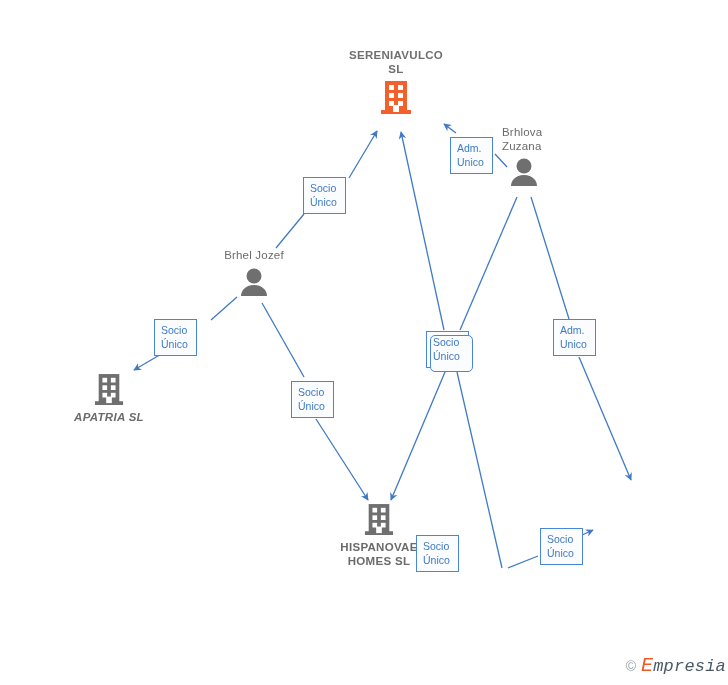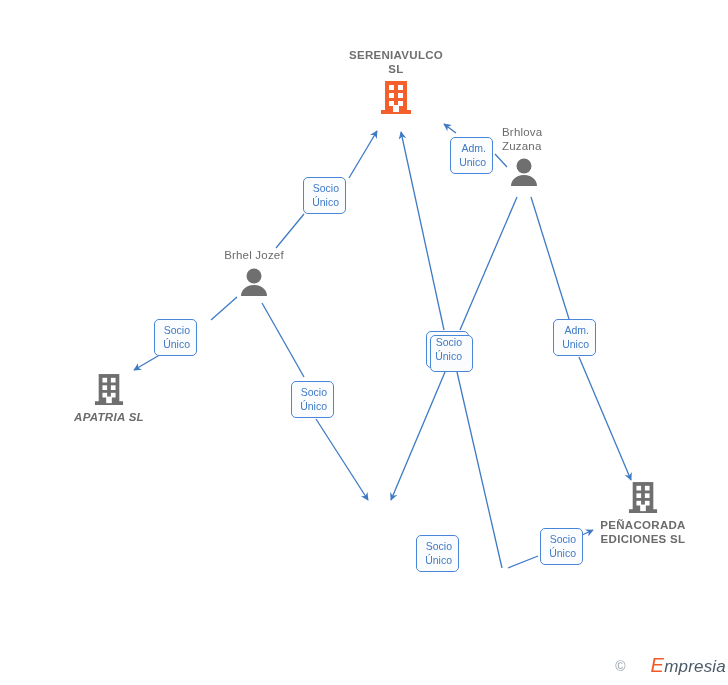--- a/index.html
+++ b/index.html
@@ -21,27 +21,27 @@
     line-height:14px;
     white-space:pre-line;
     letter-spacing:.2px;
   }
   .node.company > .lbl{font-weight:bold;letter-spacing:.3px;}
   .node.company.root > .lbl{color:#6f6f6f;}
 
   .edge-label{
     position:absolute;
     border:1px solid #4a86d8;
-    border-radius:5px;
+    border-radius:0;
     background:#fbfcfe;
     color:#3f7ac4;
     font-size:10.5px;
     line-height:13.5px;
     padding:4px 6px 4px 6px;
-    text-align:right;
+    text-align:left;
     white-space:pre-line;
     box-sizing:border-box;
     z-index:5;
   }
   .edge-label.stacked:before{
     content:"";
     position:absolute;
     left:3px;top:3px;
     width:100%;height:100%;
     border:1px solid #4a86d8;
@@ -51,26 +51,25 @@
   }
 
   .watermark{
     position:absolute;
     right:10px;bottom:8px;
     display:flex;align-items:center;gap:5px;
     font-size:15px;
   }
   .watermark .c{color:#9aa3ad;font-size:14px;}
   .watermark .brand{
-    font-family:Liberation Sans, sans-serif;
+    font-family:Liberation Mono, monospace;
     font-style:italic;
     color:#4a5a66;
     font-size:17px;
     letter-spacing:.2px;
-    margin-left:20px;
   }
   .watermark .brand .e{color:#f05a28;font-size:20px;}
 </style>
 </head>
 <body>
 
 <div id="canvas">
 
   <svg class="edges" viewBox="0 0 728 685">
     <defs>
@@ -153,38 +152,38 @@
         <rect x="9" y="13" width="5" height="5" fill="#ffffff"></rect>
         <rect x="18" y="13" width="5" height="5" fill="#ffffff"></rect>
         <rect x="9" y="21" width="5" height="5" fill="#ffffff"></rect>
         <rect x="18" y="21" width="5" height="5" fill="#ffffff"></rect>
         <rect x="13" y="25" width="6" height="7" fill="#ffffff"></rect>
       </svg>
     </span>
     <div class="lbl" style="margin-top:3px;font-style:italic;">APATRIA SL</div>
   </div>
 
-
-  <div class="node company" style="left:570px;top:481px;width:130px;">
+  <div class="node company" style="left:311px;top:503px;width:120px;">
     <span class="ico">
       <svg width="30" height="34" viewBox="0 0 32 36" style="display:block;margin:0 auto;">
         <rect x="5" y="1" width="22" height="31" fill="#6f6f6f"></rect>
         <rect x="1" y="30" width="30" height="4" fill="#6f6f6f"></rect>
         <rect x="9" y="5" width="5" height="5" fill="#ffffff"></rect>
         <rect x="18" y="5" width="5" height="5" fill="#ffffff"></rect>
         <rect x="9" y="13" width="5" height="5" fill="#ffffff"></rect>
         <rect x="18" y="13" width="5" height="5" fill="#ffffff"></rect>
         <rect x="9" y="21" width="5" height="5" fill="#ffffff"></rect>
         <rect x="18" y="21" width="5" height="5" fill="#ffffff"></rect>
         <rect x="13" y="25" width="6" height="7" fill="#ffffff"></rect>
       </svg>
     </span>
-    <div class="lbl" style="margin-top:3px;">PEÑACORADA
-EDICIONES  SL</div>
-  </div>
+    <div class="lbl" style="margin-top:3px;">HISPANOVAE
+HOMES  SL</div>
+  </div>
+
 
 
   <div class="edge-label" style="left:295px;top:177px;width:43px;">Socio
 Único</div>
 
   <div class="edge-label" style="left:442px;top:137px;width:43px;">Adm.
 Unico</div>
 
   <div class="edge-label stacked" style="left:418px;top:331px;width:43px;">Socio
 Único</div>

